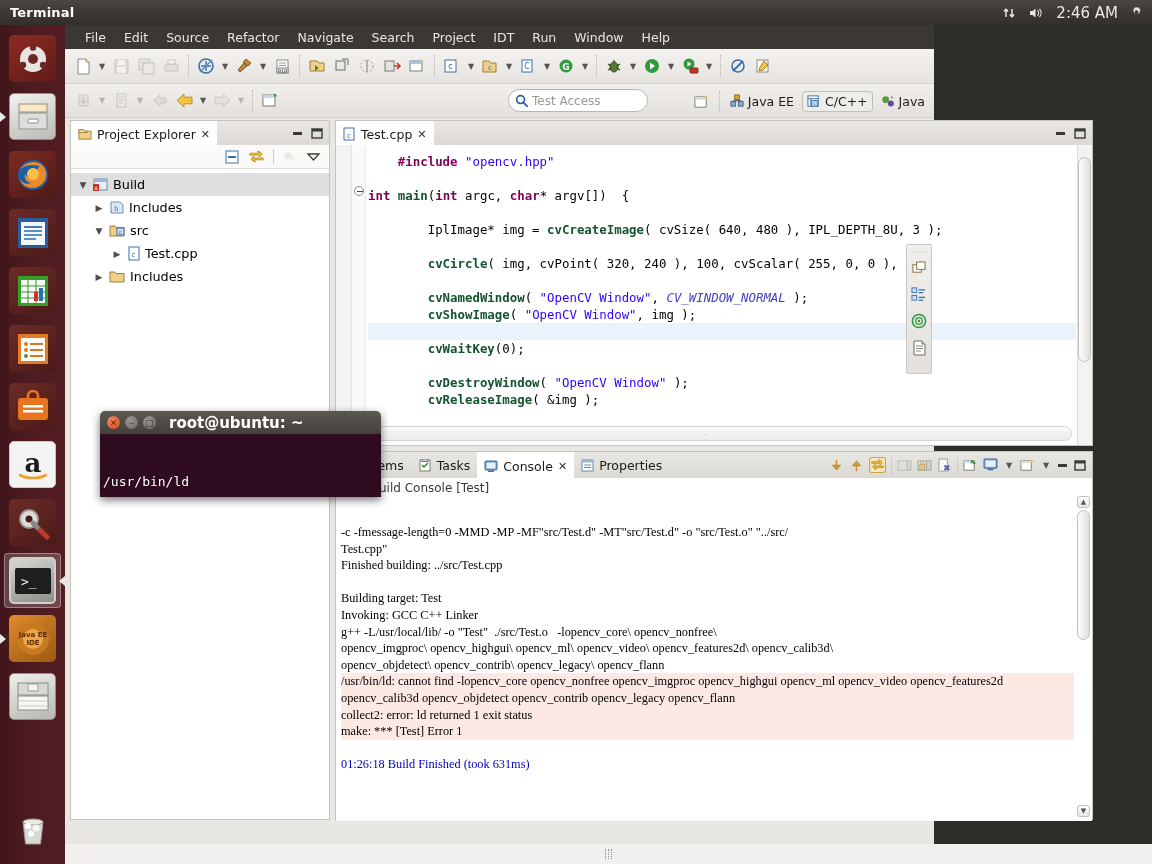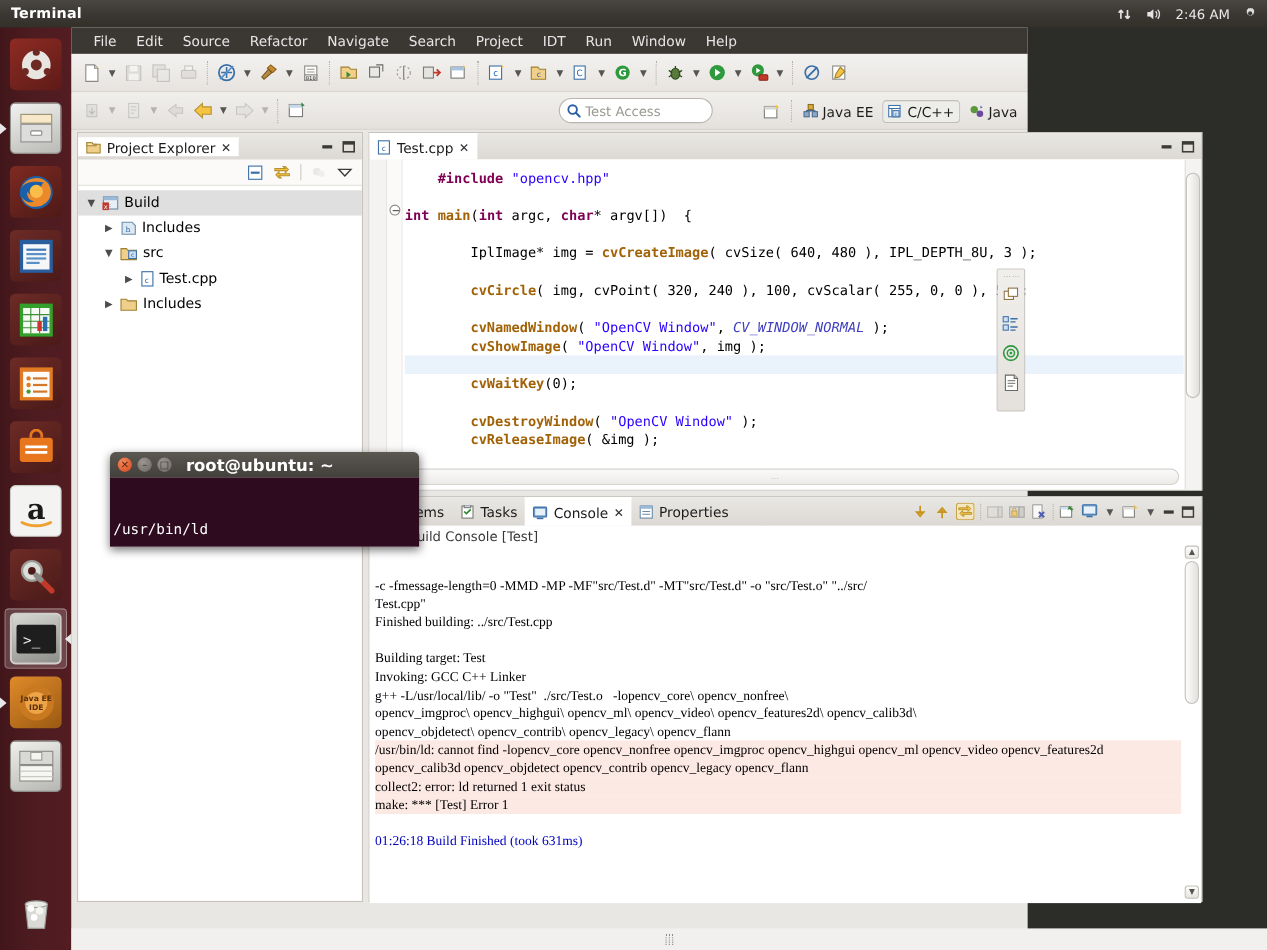--- a/index.html
+++ b/index.html
@@ -14,21 +14,21 @@
   
   .top-panel {
     position: absolute; left: 0; top: 0; width: 1152px; height: 25px;
     background: linear-gradient(to bottom, #4a4642 0%, #3b3733 50%, #333029 100%);
     display: flex; align-items: center;
     color: #f2f2f2; font-size: 12.5px;
   }
   .top-panel .title { font-weight: bold; padding-left: 10px; letter-spacing: .2px; color: #fff; font-size: 13px;}
   .top-right { margin-left: auto; display: flex; align-items: center; gap: 11px; padding-right: 8px; }
   .top-right .ticon { opacity: .95; display:flex; align-items:center; }
-  .top-right .clock { font-size: 12px; color: #e9e9e9; }
+  .top-right .clock { font-size: 15px; color: #e9e9e9; }
 
   
   .launcher {
     position: absolute; left: 0; top: 25px; width: 65px; height: 839px;
     background: linear-gradient(to right, #41161a 0%, #4c1b20 40%, #531d22 100%);
     padding-top: 4px;
   }
   .lnch-item {
     width: 57px; height: 55px; margin: 2px 4px 3px 4px;
     border-radius: 4px; position: relative;
@@ -129,21 +129,21 @@
   .ruler-left { position:absolute; left:0; top:0; width: 16px; height: 100%; background: #f4f3f1; border-right: 1px solid #e6e4e0;}
   .fold-col { position:absolute; left:16px; top:0; width: 14px; height: 100%; background: #fbfaf9; border-right: 1px solid #eceae7;}
   .ruler-right { position:absolute; right:0; top:0; width: 15px; height: 100%; background: #f4f3f1; border-left: 1px solid #e0ddd9;}
   .code {
     position: absolute; left: 32px; top: 0; right: 16px; bottom: 0;
     font-family: "DejaVu Sans Mono", monospace; font-size: 12.4px; line-height: 17px;
     padding-top: 8px; white-space: pre; color: #000;
   }
   .code .kw { color: #7f0055; font-weight: bold; }
   .code .str { color: #2a00ff; }
-  .code .fn { color: #a16207; font-weight: bold; }
+  .code .fn { color: #14532d; font-weight: bold; }
   .code .pp { color: #7f0055; font-weight: bold; }
   .code .mac { color: #4040c0; font-style: italic; }
   .code .hl-line { background: #eaf2fb; display:block; }
   .editor-scroll-v { position:absolute; right:1px; top: 12px; width: 13px; bottom: 26px;}
   .sb-thumb { background: linear-gradient(to right,#fdfdfd,#e2e0dc); border:1px solid #c3bfba; border-radius: 7px;}
   .hscroll { position: absolute; left: 4px; right: 20px; bottom: 4px; height: 15px;
     background: linear-gradient(to bottom,#fbfafa,#edebe8); border:1px solid #d6d2cd; border-radius: 8px;}
 
   
   .console-head { font-size: 12px; color: #383838; padding: 3px 0 2px 6px; background: #fff;}
@@ -628,21 +628,21 @@
               </svg>
             </span>
           <span>Java</span>
         </span>
       </div>
     </div>
 
     <div class="workbench">
 
       <div class="panel" style="left:5px; top:2px; width:260px; height:700px;">
-        <div class="panel-tabbar" style="background:linear-gradient(to bottom,#e9e7e3,#dcd9d4);align-items:center;">
+        <div class="panel-tabbar" style="background:linear-gradient(to bottom,#e9e7e3,#dcd9d4);">
           <div class="ptab active" style="border-top:2px solid #fff; background:#fff;">
             <span>
               <svg width="14" height="14" viewBox="0 0 15 15">
                   <path d="M1 3h5l1.2 1.5H14V13H1z" fill="#f0cf8a" stroke="#a08030"></path>
                   <path d="M1 3h5l1.2 1.5H10V6H1z" fill="#fbe6b8" stroke="#a08030"></path>
                 </svg>
             </span>
             <span>Project Explorer</span>
             <span class="cls">✕</span>
           </div>

